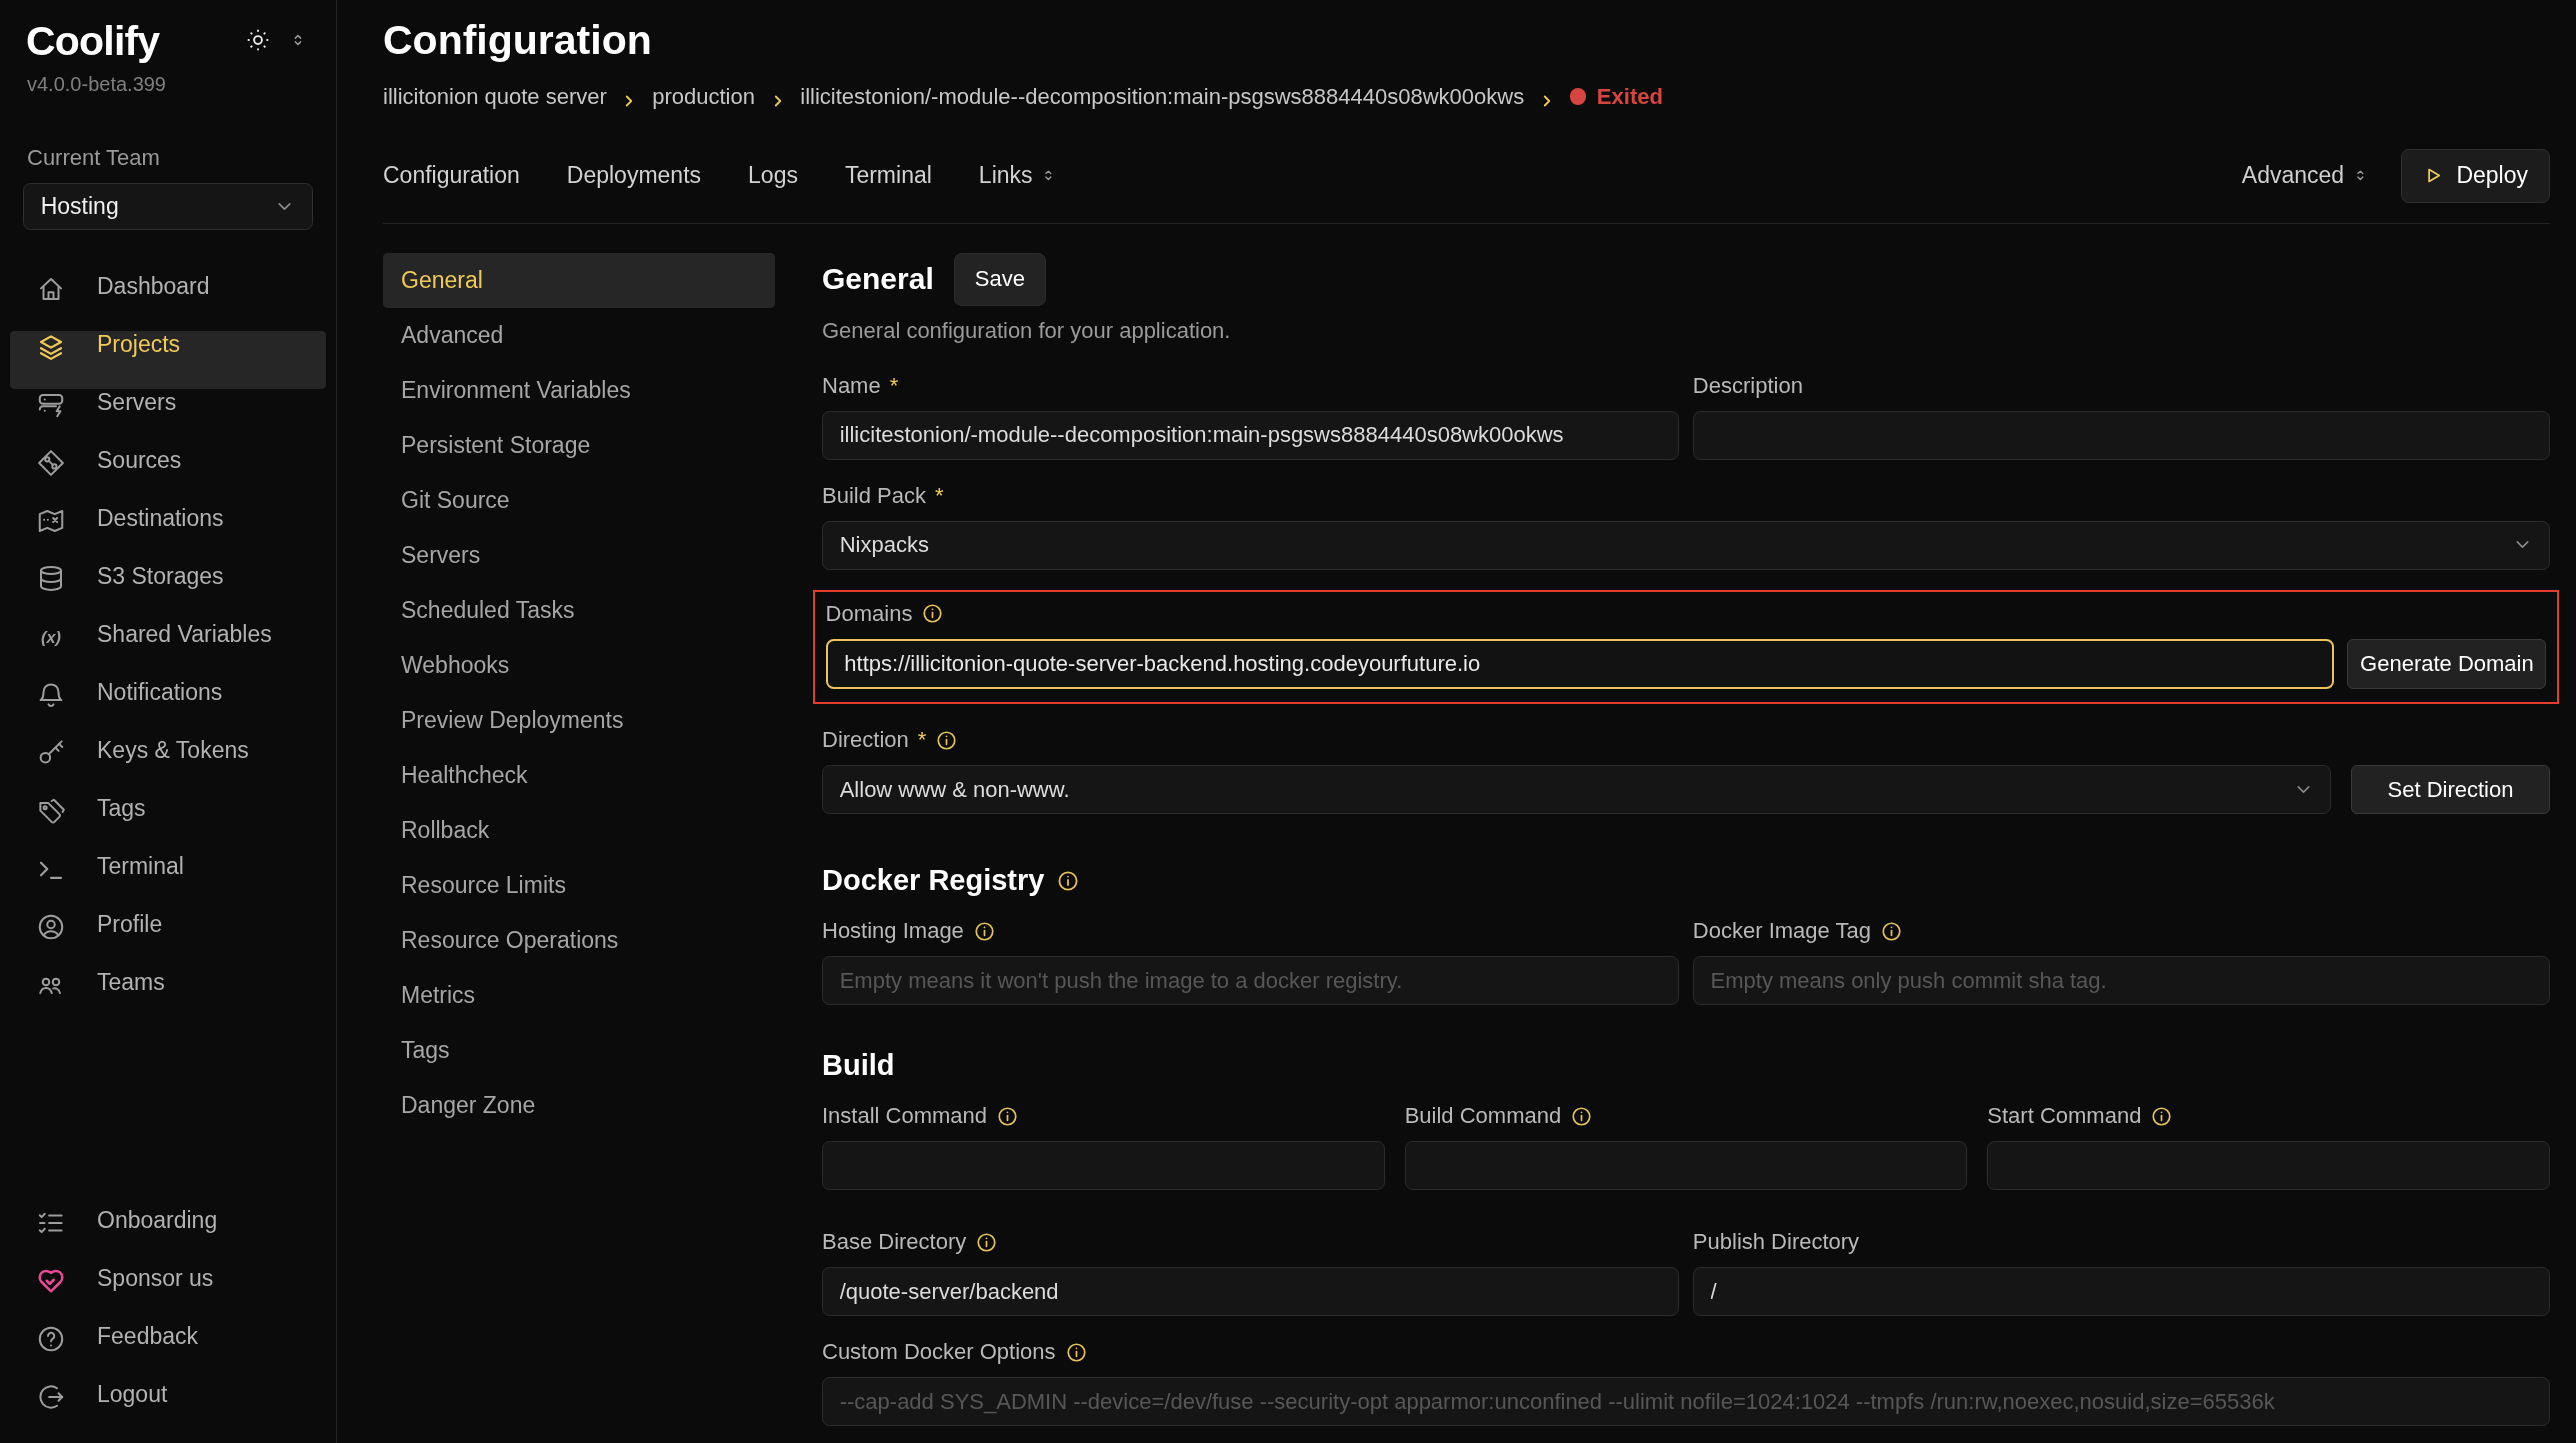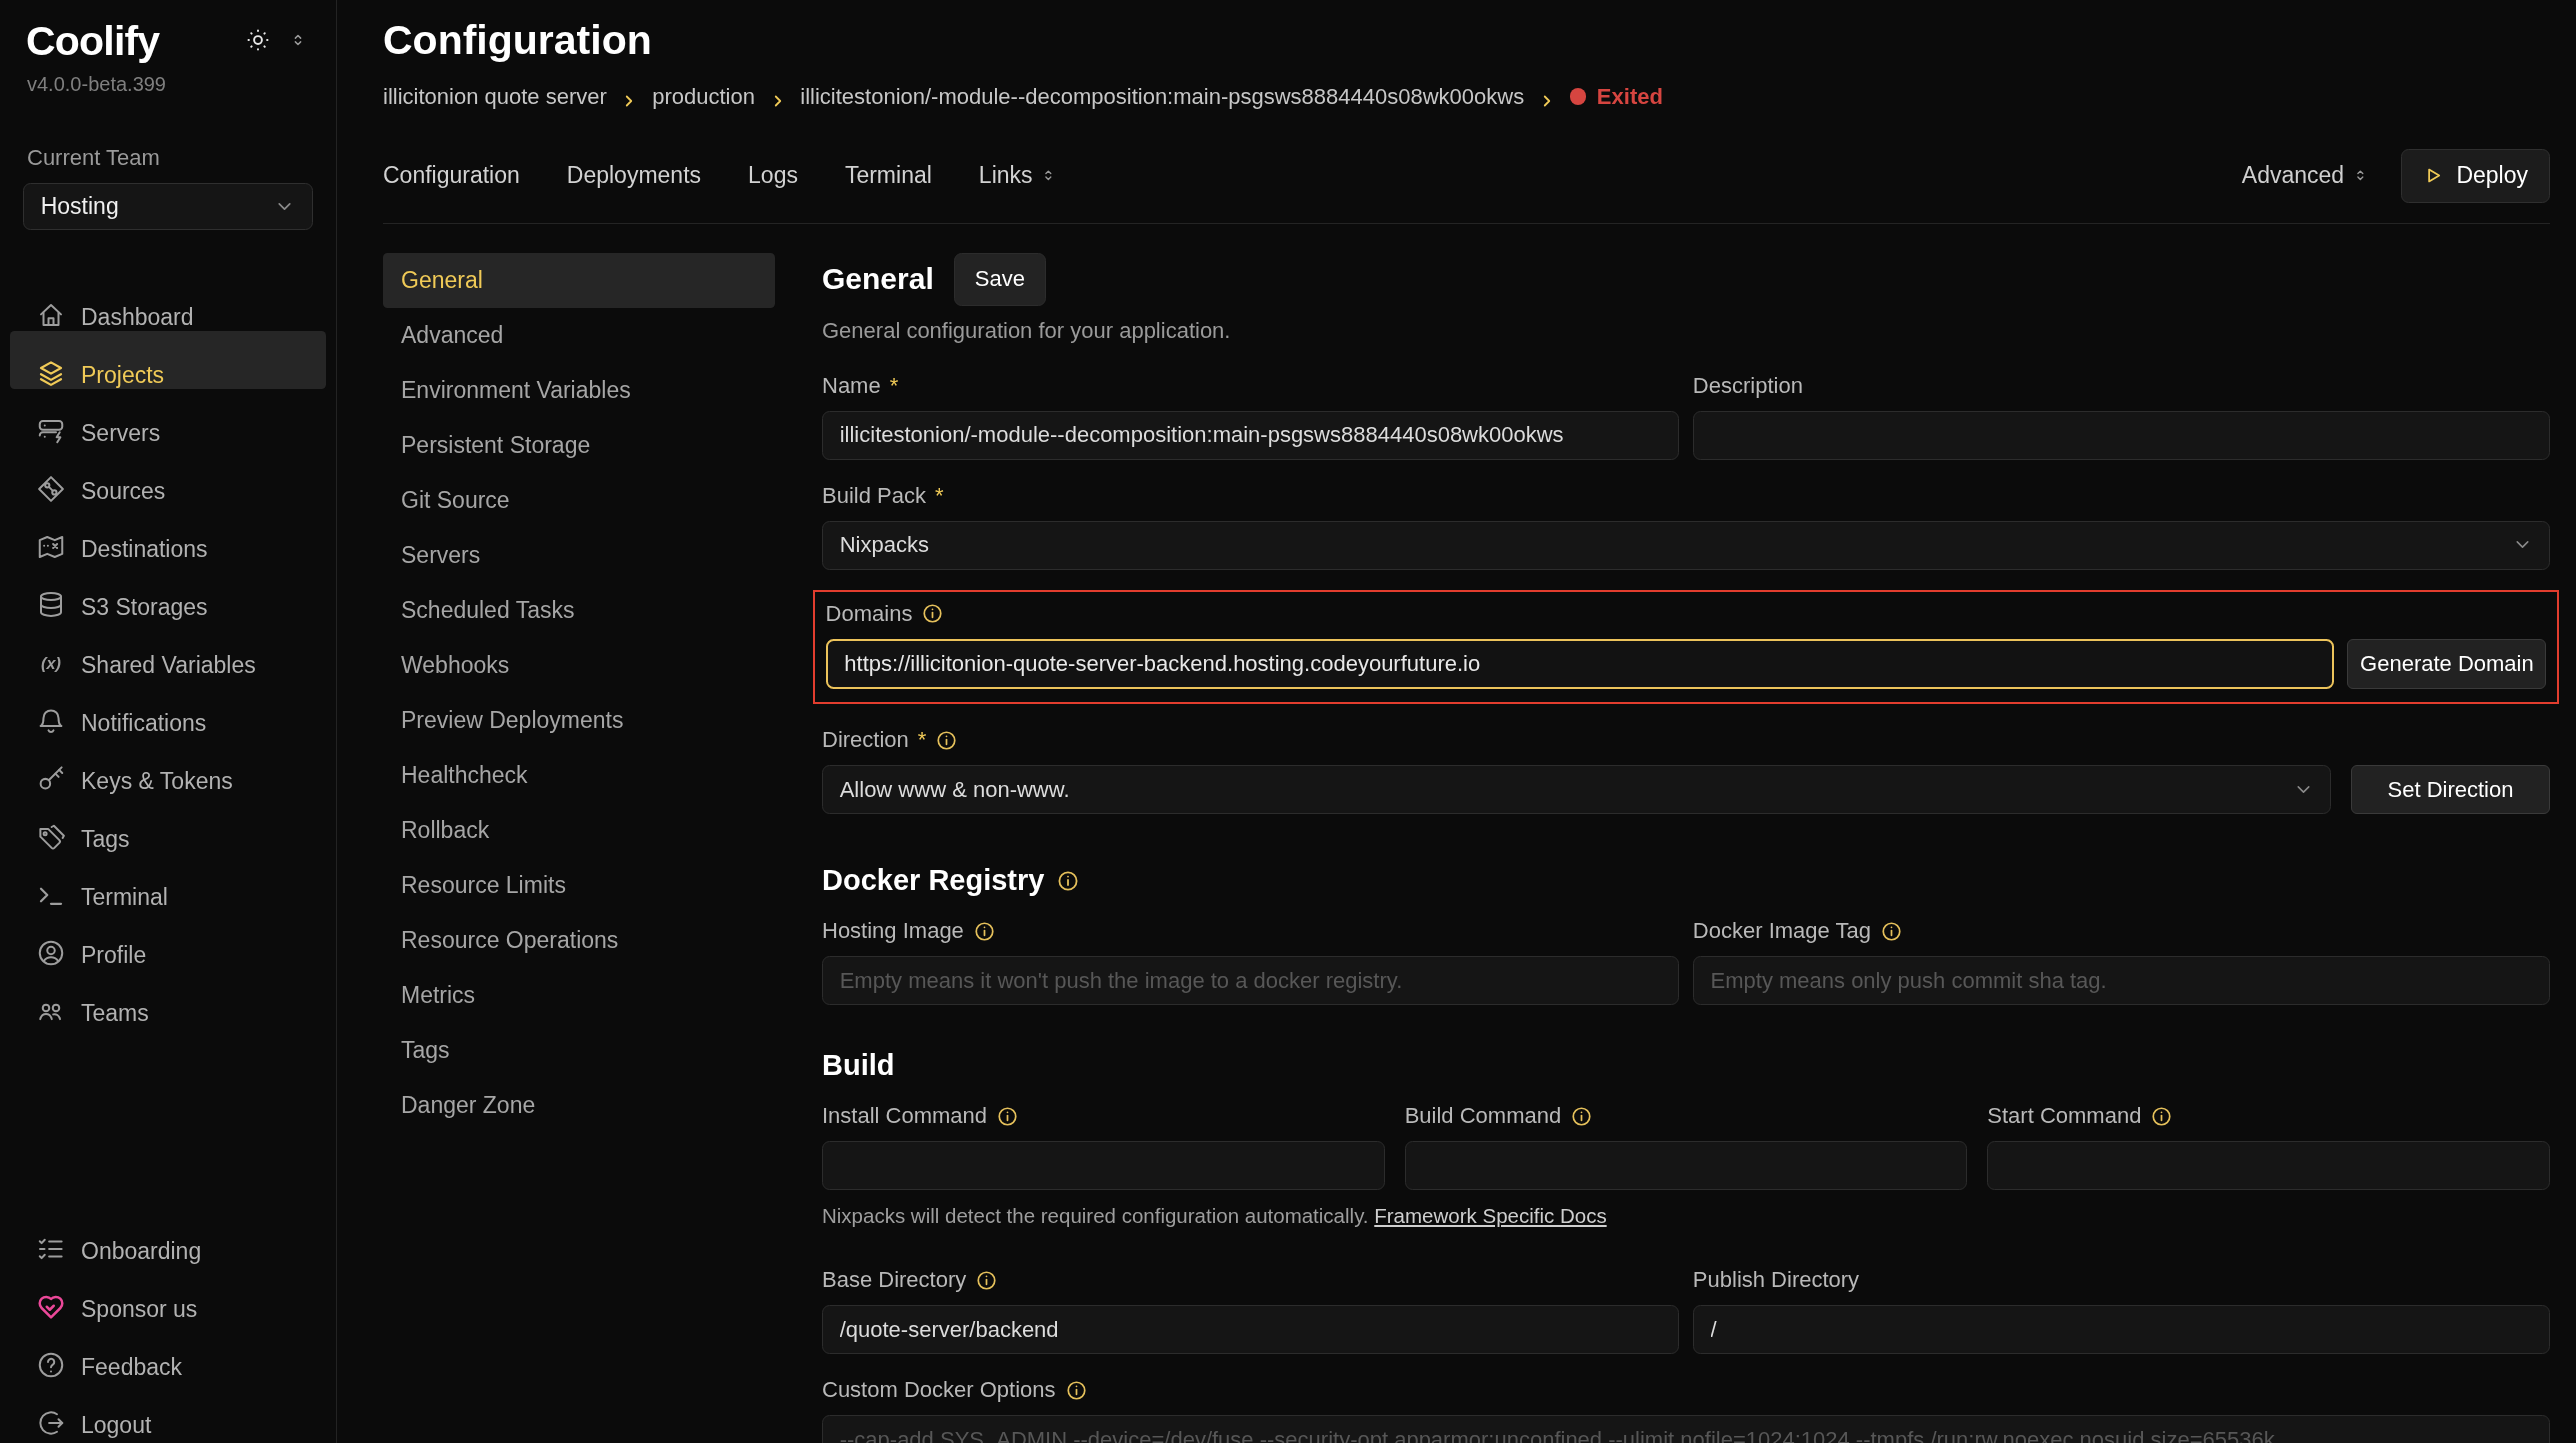--- a/index.html
+++ b/index.html
@@ -21,21 +21,21 @@
   .brand-icons { position:absolute; right:29px; top:9px; display:flex; align-items:center; gap:18px; color:#e8e8e8; }
   .version { margin:7.6px 0 0 27px; font-size:20px; color:#7f7f7f; }
   .team-label { margin:49px 0 0 27px; font-size:22px; color:#9a9a9a; }
   .team-select {
     margin:12px 23px 0 23px; height:47px; border:0.8px solid #2f2f2f; border-radius:7.6px;
     background:#151515; display:flex; align-items:center; padding:0 16.7px; font-size:23px; color:#f0f0f0;
   }
   .team-select .chev { margin-left:auto; color:#8a8a8a; }
   .nav { margin-top:43px; padding:0 0; }
   .nav-item {
-    height:58px; display:flex; align-items:flex-end; gap:14px; padding-left:35px;
+    height:58px; display:flex; align-items:flex-start; gap:30px; padding-left:35px;
     font-size:23px; color:#b2b2b2; cursor:default;
   }
   .nav-item .ic { width:32px; height:32px; display:flex; align-items:center; justify-content:center; color:#9d9d9d; }
   .nav-item.active { background:#262626; border-radius:4.6px; margin:0 10px; padding-left:25px; color:#f0ca57; }
   .nav-item.active .ic { color:#f0ca57; }
   .nav.bottom { position:absolute; bottom:4.6px; left:0; right:0; margin-top:0; }
   .ic.pink { color:#ec4899; }
 
   
   .main { margin-left:337px; padding:16.7px 26px 0 46px; position:relative; }
@@ -554,24 +554,20 @@
                   <circle cx="12" cy="12" r="8.6"></circle>
                   <path d="M12 11v5"></path>
                   <path d="M12 7.6h.01"></path>
                 </svg>
               </span>
           </div>
           <input class="input" style="">
         </div>
       </div>
 
-      <div class="note">
-        <span>Nixpacks will detect the required configuration automatically.</span>
-        <a href="#">Framework Specific Docs</a>
-      </div>
 
       <div class="grid2" style="margin-top:39px;">
         <div>
           <div class="flabel">
             <span>Base Directory</span>
             <span class="info">
                 <svg width="23" height="23" viewBox="0 0 24 24" fill="none" stroke="currentColor" stroke-width="1.8" stroke-linecap="round" stroke-linejoin="round">
                   <circle cx="12" cy="12" r="8.6"></circle>
                   <path d="M12 11v5"></path>
                   <path d="M12 7.6h.01"></path>

